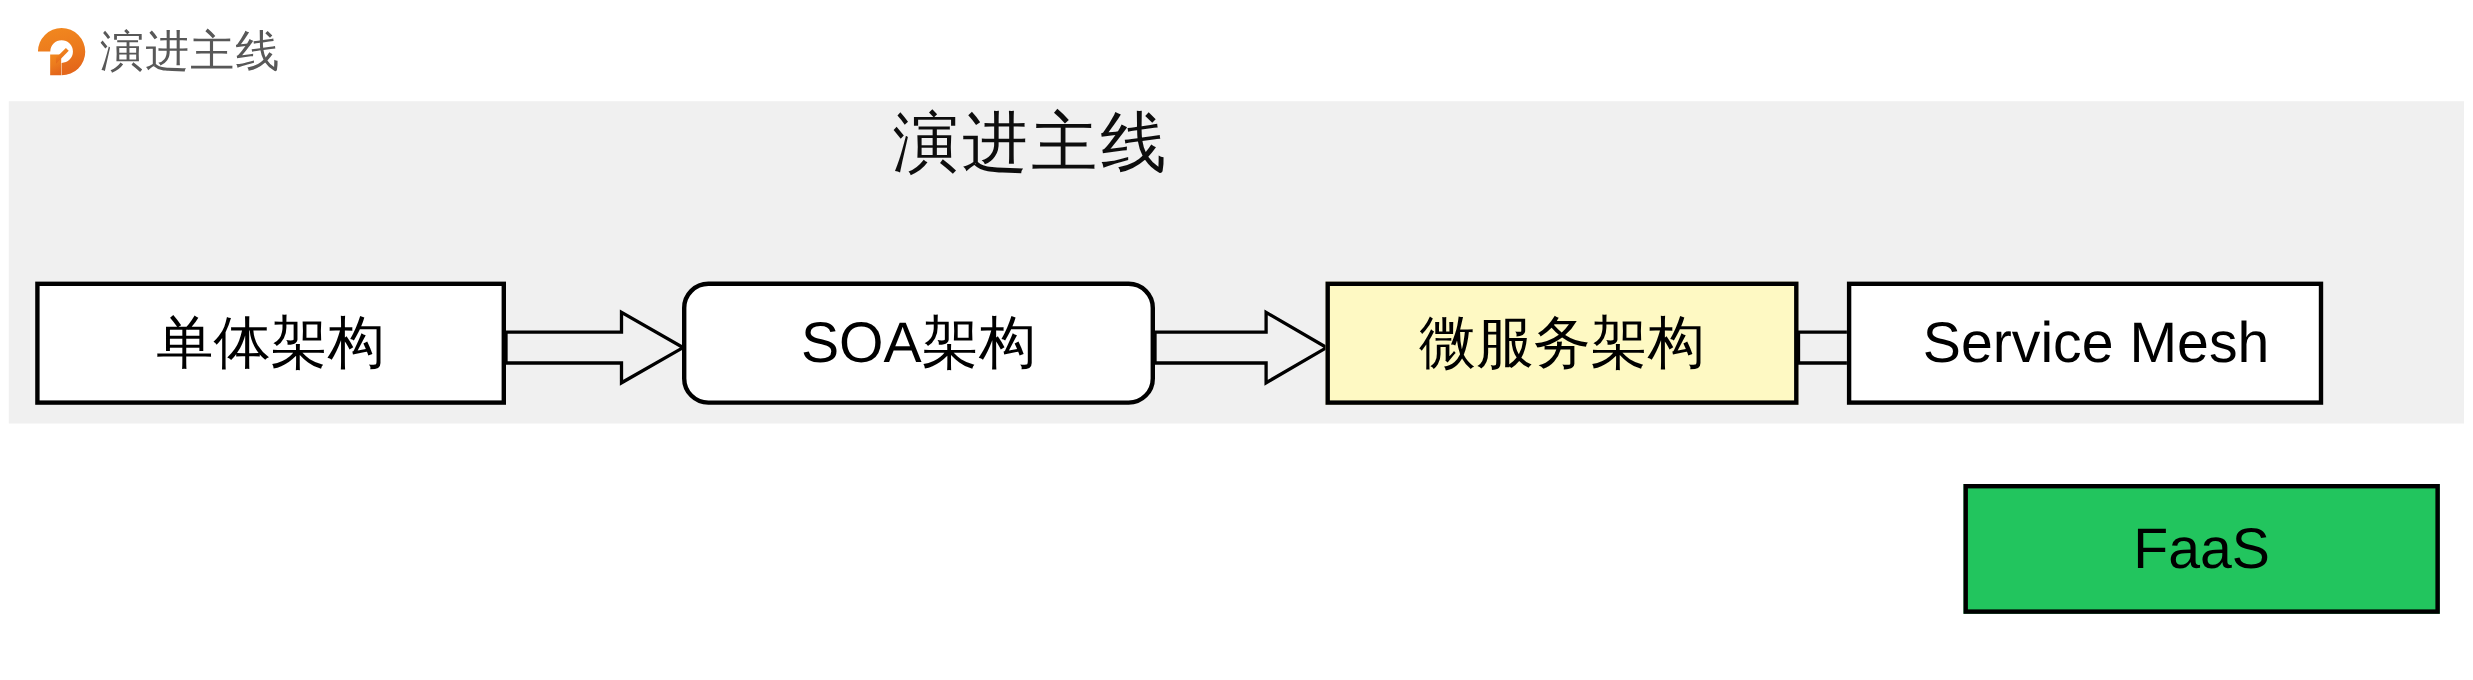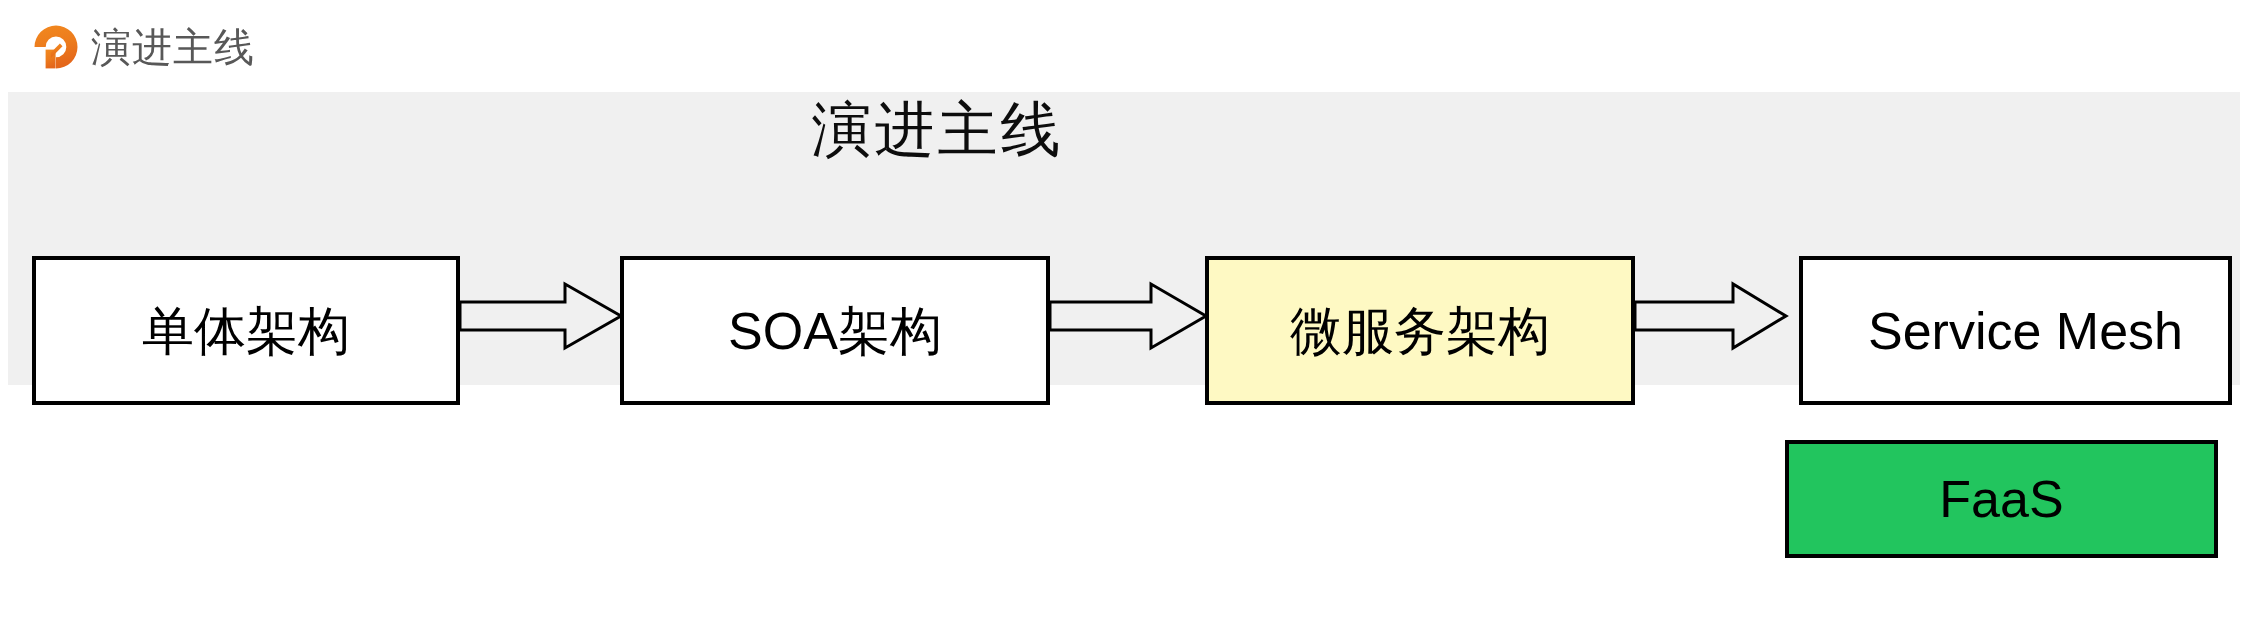--- a/index.html
+++ b/index.html
@@ -65,40 +65,40 @@
     line-height: 1.08;
     color: #0d0d0d;
     letter-spacing: 3px;
     white-space: nowrap;
   }
 
   
   .node {
     position: absolute;
     top: 256px;
-    height: 149px;
+    height: 112px;
     box-sizing: border-box;
     border: 4px solid #000000;
     background: #ffffff;
     display: flex;
     align-items: center;
     justify-content: center;
   }
   .node .node-label {
     font-family: "Liberation Sans", sans-serif;
     font-size: 52px;
     line-height: 1;
     color: #000000;
     white-space: nowrap;
     letter-spacing: 0px;
   }
   #node-mono      { left: 32px;   width: 428px; }
-  #node-soa       { left: 620px;  width: 430px; }
+  #node-soa       { left: 620px;  width: 430px; border-radius: 24px; }
   #node-micro     { left: 1205px; width: 430px; background: #fef9c3; }
-  #node-mesh      { left: 1799px; width: 433px; padding-left: 20px; }
+  #node-mesh      { left: 1679px; width: 433px; padding-left: 20px; }
 
   #node-faas {
     position: absolute;
     left: 1785px;
     top: 440px;
     width: 433px;
     height: 118px;
     box-sizing: border-box;
     border: 4px solid #000000;
     background: #22c55e;

